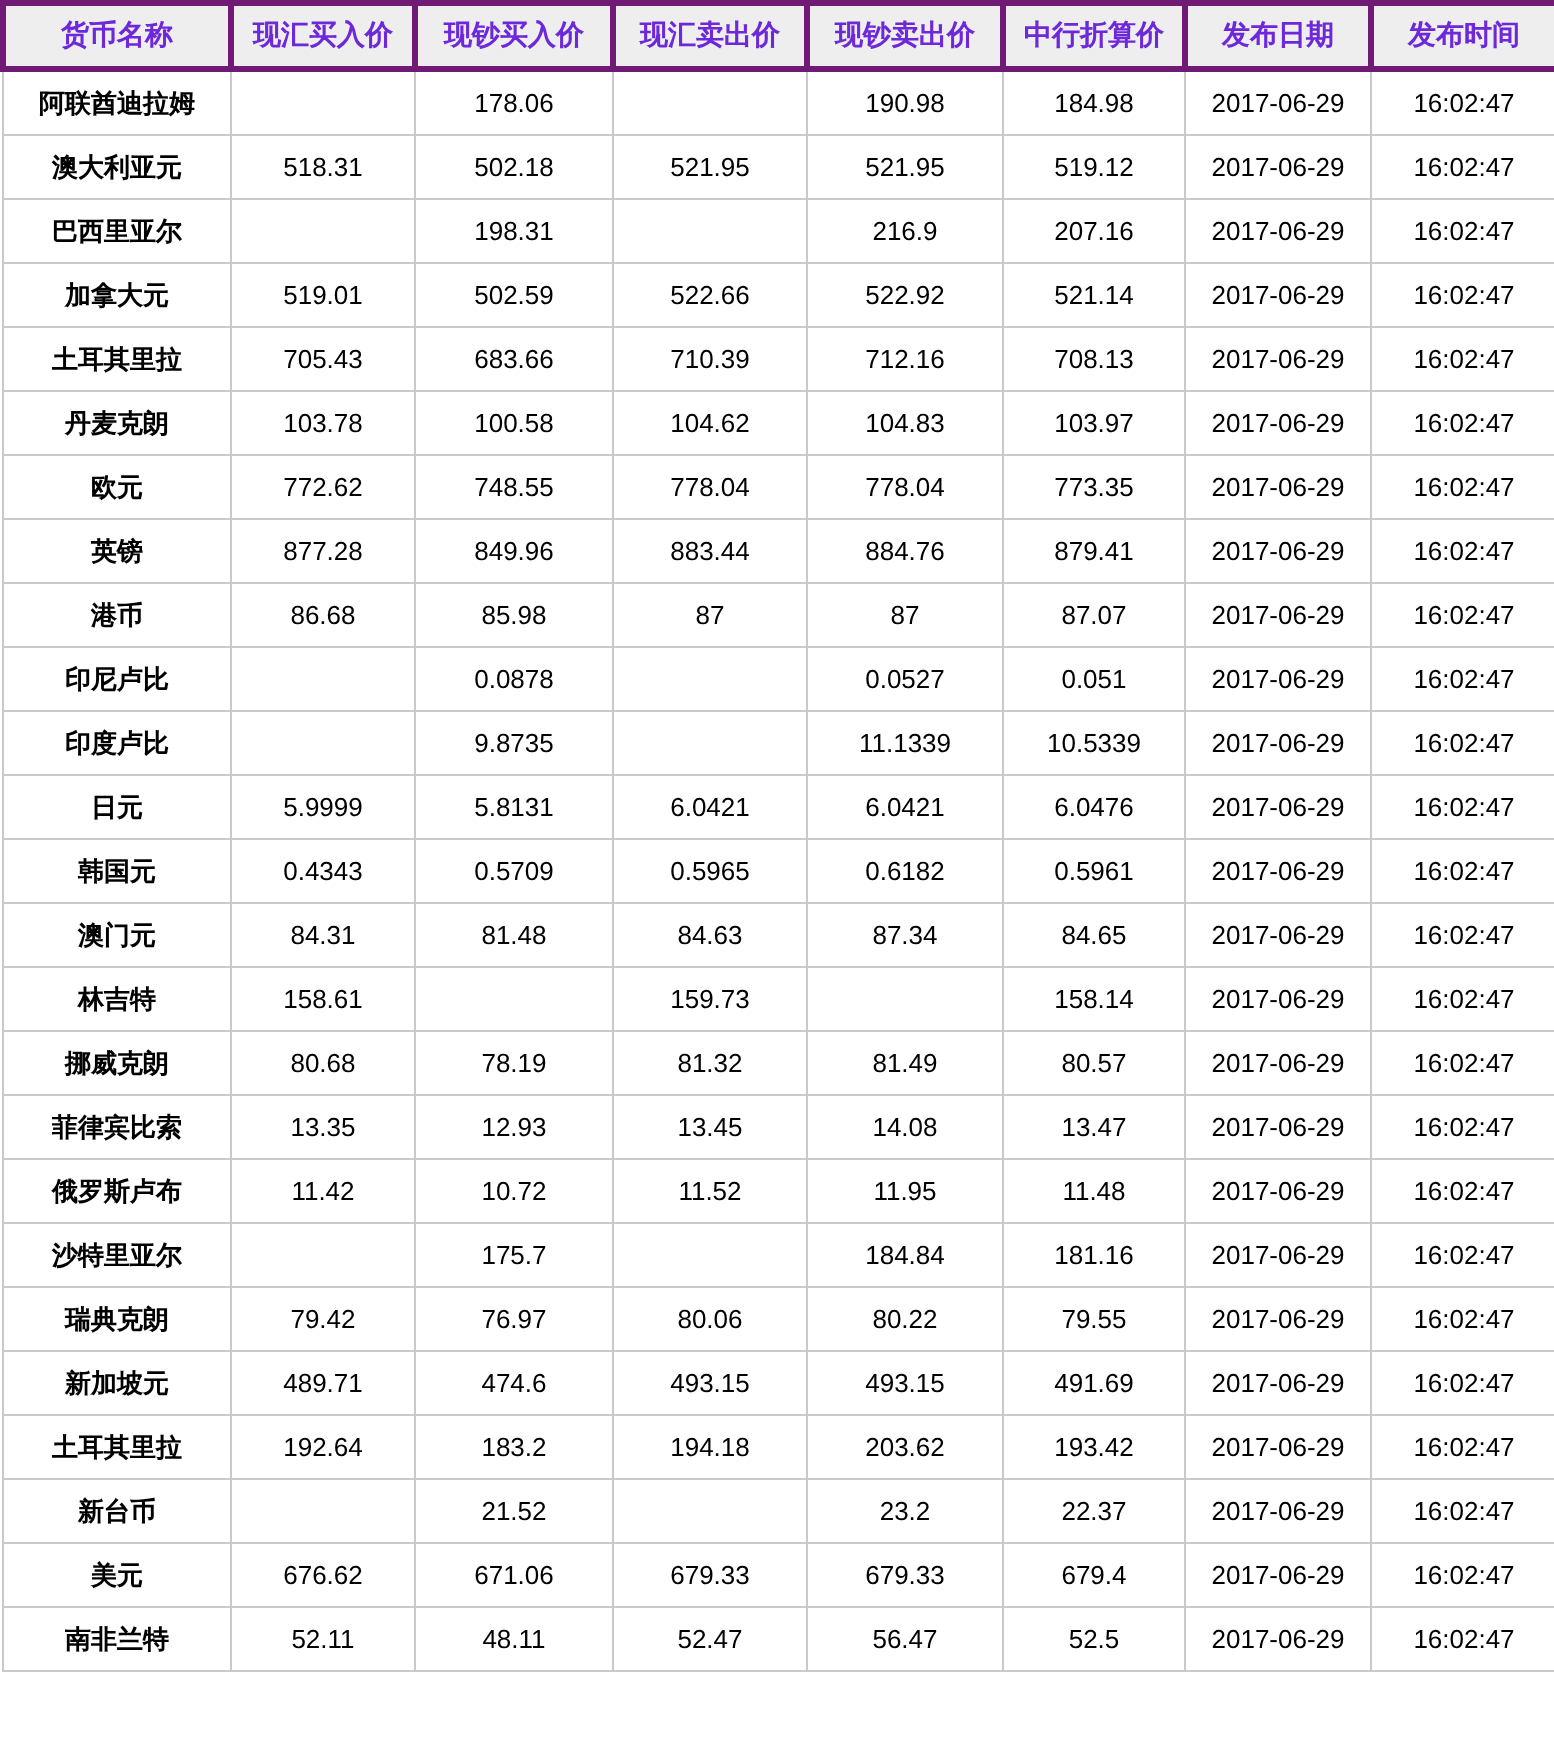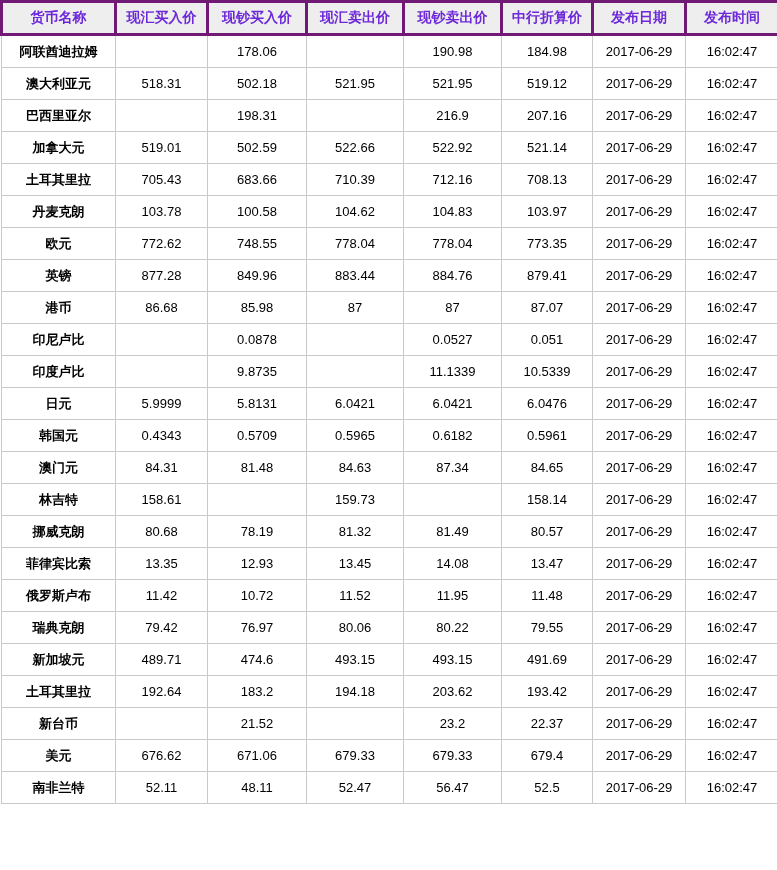--- a/index.html
+++ b/index.html
@@ -260,20 +260,30 @@
         <td class="name">俄罗斯卢布</td>
         <td class="num">11.42</td>
         <td class="num">10.72</td>
         <td class="num">11.52</td>
         <td class="num">11.95</td>
         <td class="num">11.48</td>
         <td class="date">2017-06-29</td>
         <td class="time">16:02:47</td>
       </tr>
       <tr>
+        <td class="name">沙特里亚尔</td>
+        <td class="num"></td>
+        <td class="num">175.7</td>
+        <td class="num"></td>
+        <td class="num">184.84</td>
+        <td class="num">181.16</td>
+        <td class="date">2017-06-29</td>
+        <td class="time">16:02:47</td>
+      </tr>
+      <tr>
         <td class="name">瑞典克朗</td>
         <td class="num">79.42</td>
         <td class="num">76.97</td>
         <td class="num">80.06</td>
         <td class="num">80.22</td>
         <td class="num">79.55</td>
         <td class="date">2017-06-29</td>
         <td class="time">16:02:47</td>
       </tr>
       <tr>

